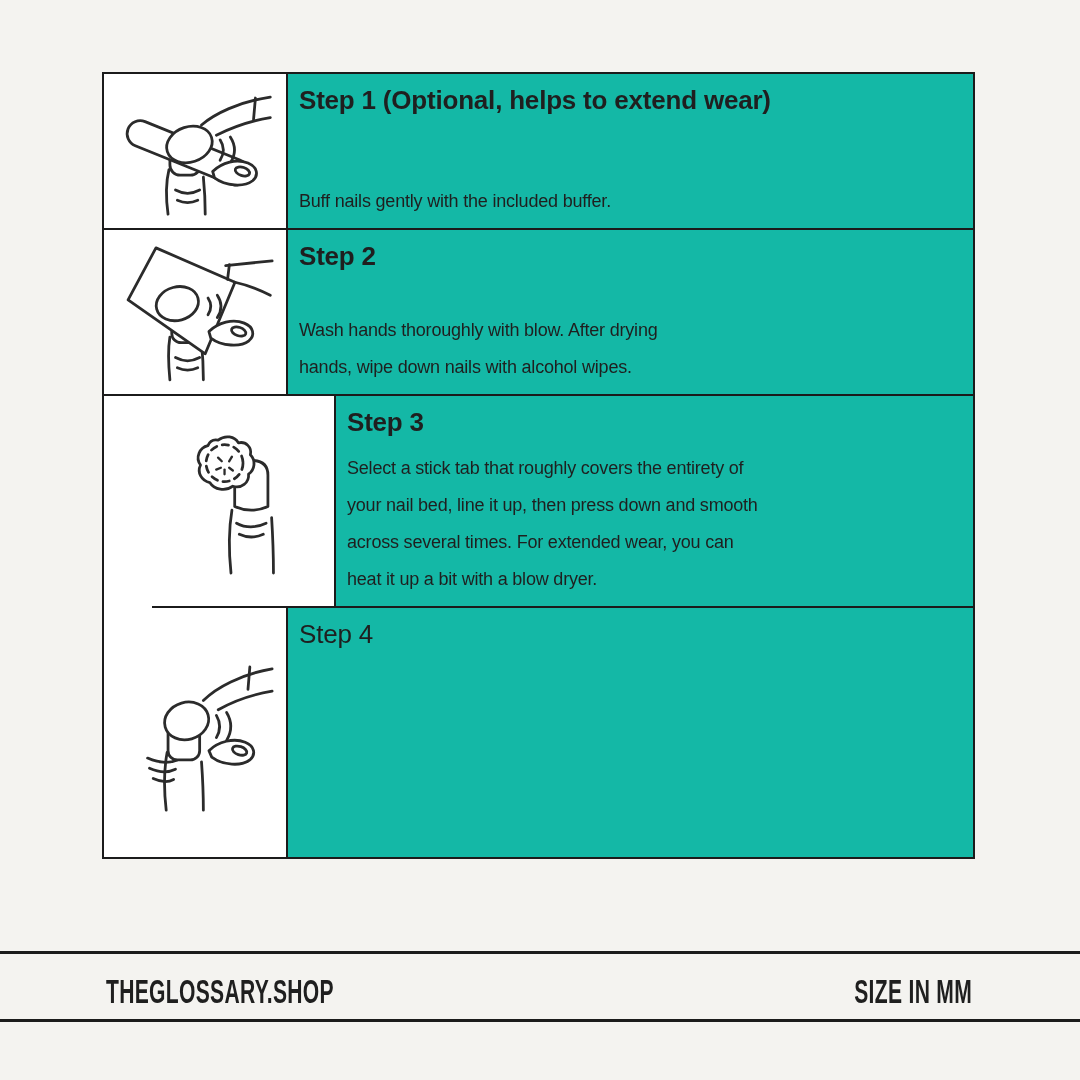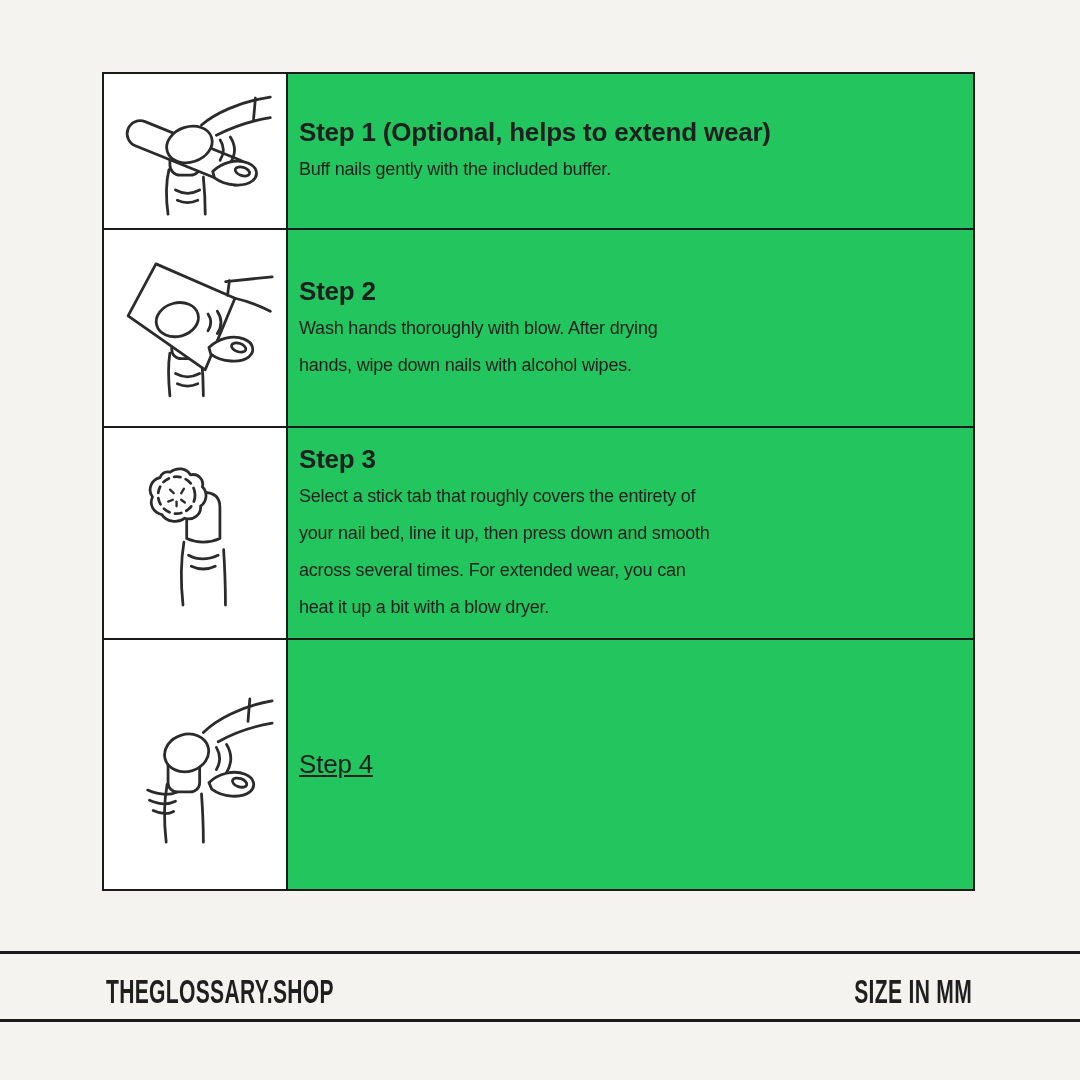--- a/index.html
+++ b/index.html
@@ -10,37 +10,37 @@
     color:#1f1f1f;overflow:hidden;
   }
   
   .steps-table{
     position:absolute;left:102px;top:72px;width:873px;
     border:2px solid #1b1b1b;box-sizing:border-box;background:#fff;
   }
   .step-row{display:flex;box-sizing:border-box;border-bottom:2px solid #1b1b1b;}
   .step-row:last-child{border-bottom:none;}
   .step-row:nth-child(1){height:156px;}
-  .step-row:nth-child(2){height:198px;}
-  .step-row:nth-child(3){height:212px;}
+  .step-row:nth-child(2){height:166px;}
+  .step-row:nth-child(3){height:212px;margin-left:48px;}
   .step-row:nth-child(4){height:249px;}
   .illu-cell{
     width:184px;min-width:184px;box-sizing:border-box;
     border-right:2px solid #1b1b1b;background:#ffffff;
     display:flex;align-items:center;justify-content:center;
   }
   .text-cell{
-    flex:1;background:#22c55e;box-sizing:border-box;
+    flex:1;background:#14b8a6;box-sizing:border-box;
     padding:8px 6px 8px 11px;
-    display:flex;flex-direction:column;justify-content:center;
+    display:flex;flex-direction:column;justify-content:space-between;
   }
   .step-title{
     font-weight:700;font-size:26px;line-height:37px;letter-spacing:-0.2px;
   }
-  .step-row:nth-child(4) .step-title{font-weight:400;text-decoration:underline;}
+  .step-row:nth-child(4) .step-title{font-weight:400;}
   .step-body{
     font-weight:400;font-size:18px;line-height:37px;letter-spacing:-0.2px;
     white-space:pre-line;
   }
   
   .illu{stroke:#2b2b2b;fill:none;stroke-width:3;stroke-linecap:round;stroke-linejoin:round;}
   .illu .fillw{fill:#ffffff;}
   
   .footer-rule{position:absolute;left:0;width:1080px;height:3px;background:#1b1b1b;}
   .footer-rule.top{top:951px;}

